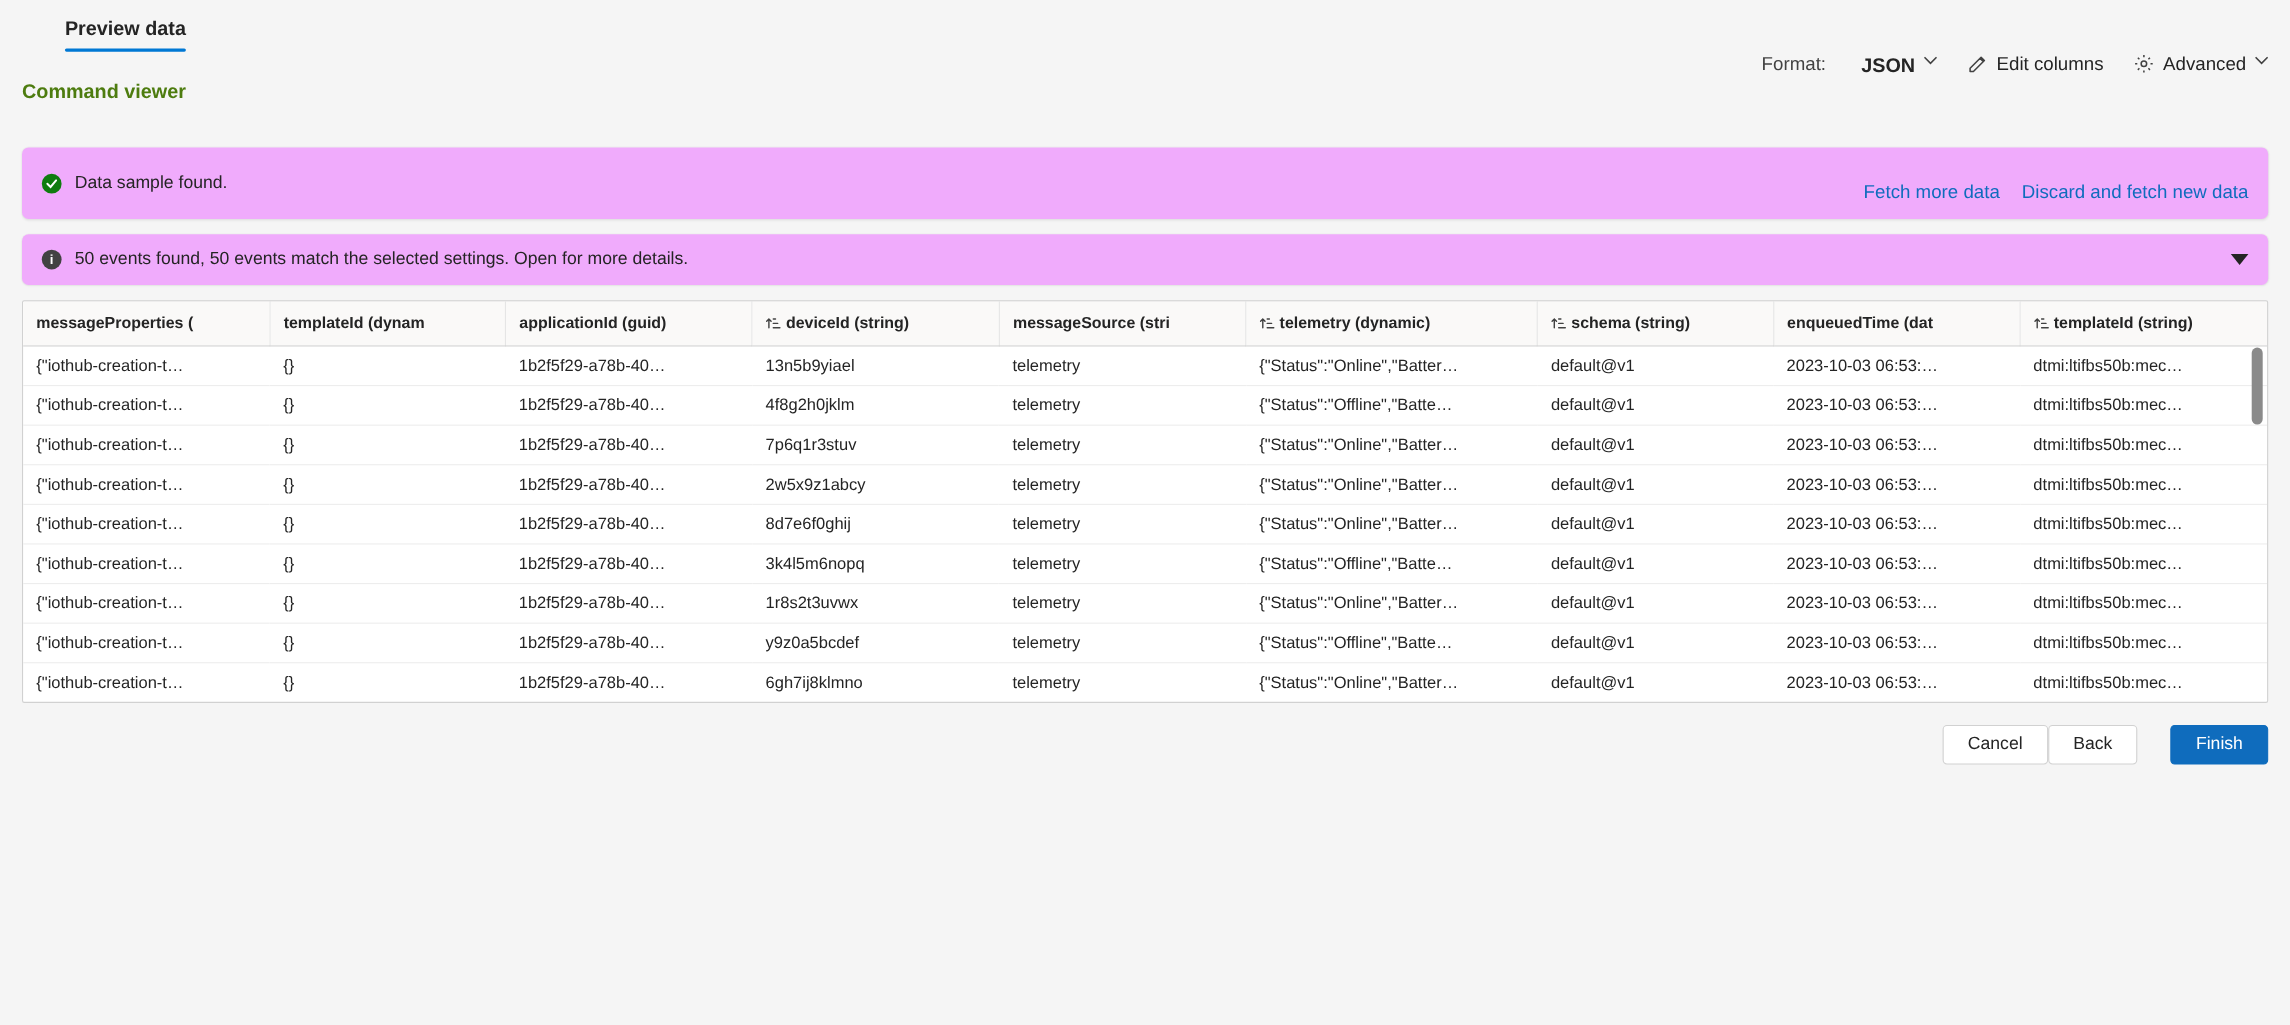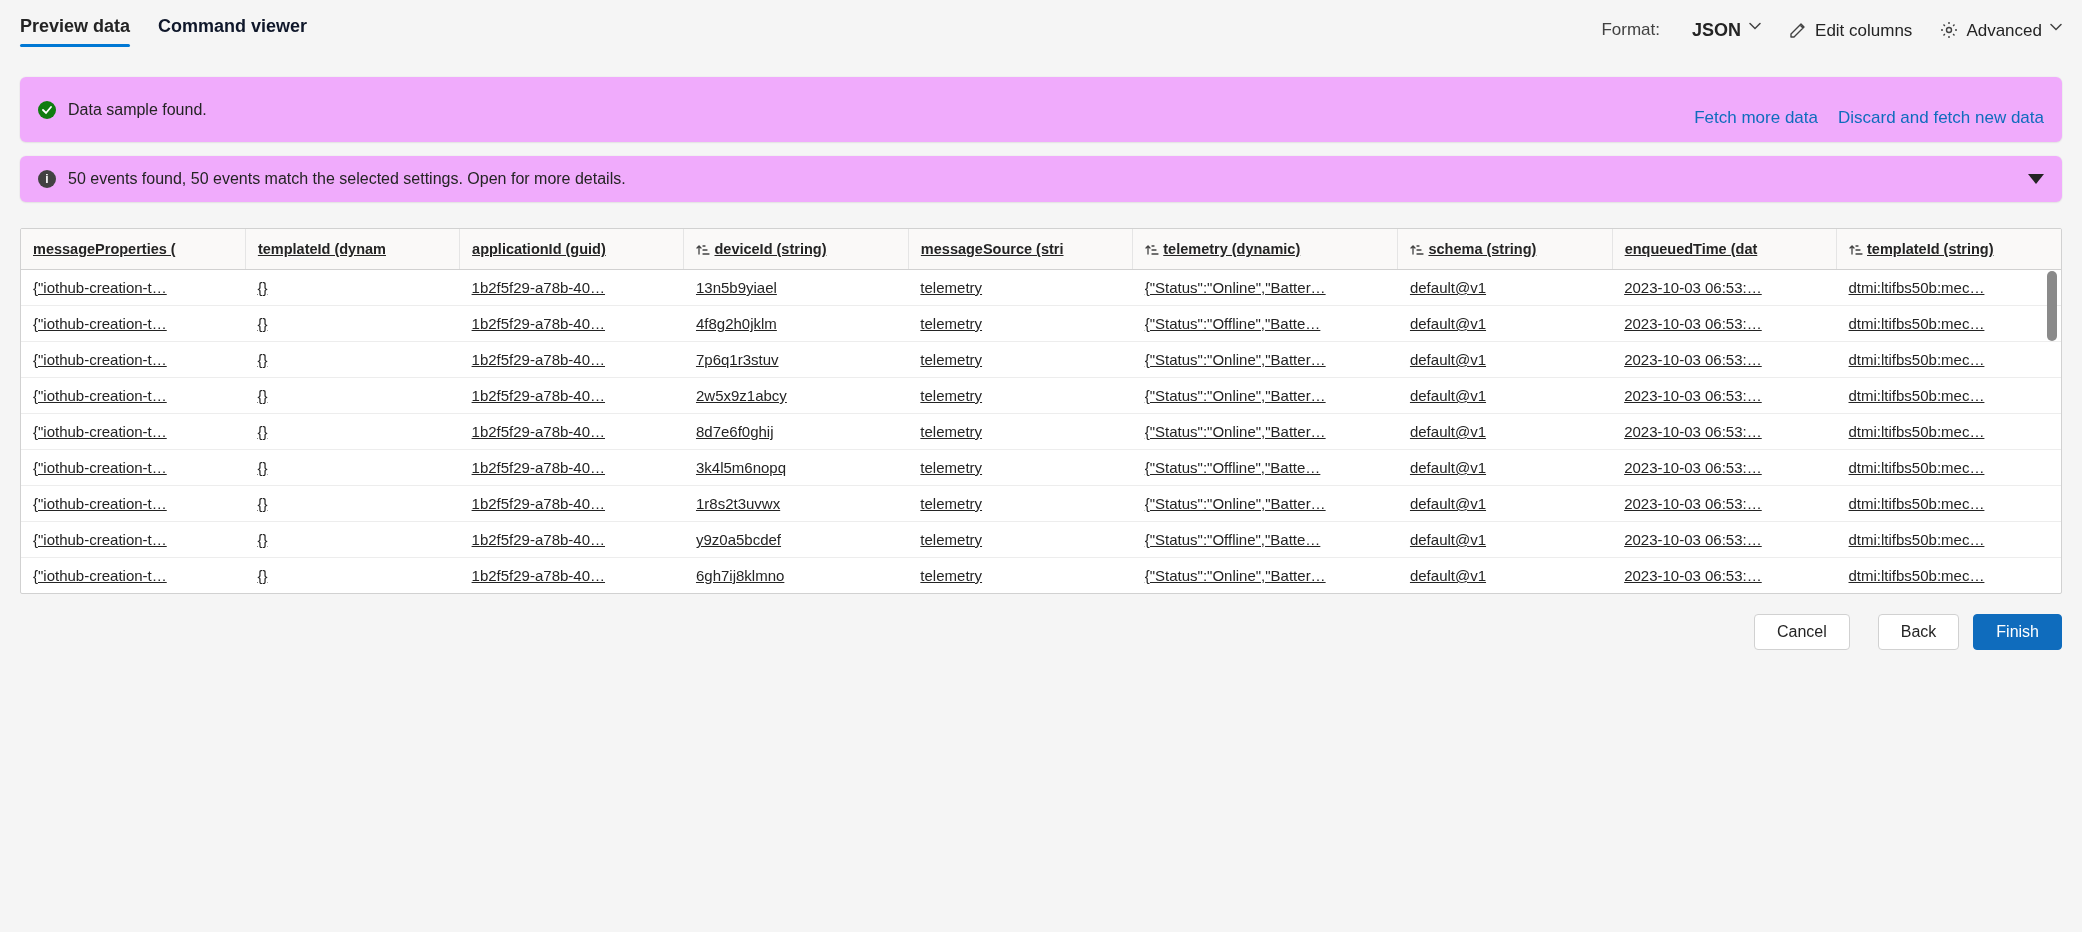--- a/index.html
+++ b/index.html
@@ -11,24 +11,24 @@
     padding: 0 20px 20px;
   }
 
   
   .header {
     display: flex;
     align-items: center;
     justify-content: space-between;
     padding: 16px 0 10px;
   }
-  .tabs { display: flex; gap: 28px; align-items: flex-end; }
+  .tabs { display: flex; gap: 28px; align-items: flex-end; flex-direction: column; }
   .tab {
     font-size: 18px; font-weight: 600;
-    color: #0f172a; cursor: pointer; position: relative; padding-bottom: 8px;
+    color: #4d7c0f; cursor: pointer; position: relative; padding-bottom: 8px;
   }
   .tab.active { color: #242424; font-weight: 700; }
   .tab.active::after {
     content: ""; position: absolute; left: 0; right: 0; bottom: -2px;
     height: 3px; background: #0078d4; border-radius: 2px;
   }
   .header-controls { display: flex; align-items: center; gap: 28px; font-size: 17px; }
   .ctrl { display: flex; align-items: flex-start; gap: 8px; cursor: pointer; color: #242424; }
   .ctrl .lbl { color: #424242; }
   .ctrl .val { font-weight: 600; font-size: 18px; margin-left: 24px; }
@@ -58,27 +58,26 @@
   .events-left { display: flex; align-items: center; gap: 12px; }
   .info-icon {
     width: 18px; height: 18px; border-radius: 50%; background: #424242;
     display:flex; align-items:center; justify-content:center; color:#fff;
     font-size:12px; font-weight:700; flex-shrink:0;
   }
   .caret-toggle { width: 0; height: 0; border-left: 8px solid transparent; border-right: 8px solid transparent; border-top: 10px solid #242424; }
 
   
   .table-wrap {
-    margin-top: 26px;
+    margin-top: 14px;
     border: 1px solid #d1d1d1;
     border-radius: 2px;
     background: #fff;
     position: relative;
     overflow: hidden;
-    text-decoration: underline;
   }
   .scroll-fake {
     position: absolute; right: 4px; top: 42px; width: 10px; height: 70px;
     background: #8a8a8a; border-radius: 5px;
   }
   table { width: 100%; border-collapse: collapse; table-layout: fixed; }
   thead th {
     text-align: left; font-weight: 600; font-size: 14.5px;
     padding: 12px 12px; border-bottom: 1px solid #d1d1d1; border-right: 1px solid #e5e5e5;
     background: #faf9f8; color: #242424;
@@ -88,21 +87,21 @@
   .col-icon { margin-right: 4px; vertical-align: middle; }
   tbody td {
     padding: 9px 12px; font-size: 15px; color: #242424;
     border-bottom: 1px solid #ededed;
     white-space: nowrap; overflow: hidden; text-overflow: ellipsis;
   }
   tbody tr:last-child td { border-bottom: none; }
 
   
   .footer { display: flex; justify-content: flex-end; margin-top: 20px; }
-  .footer-right { display: flex; gap: 14px; margin-left: 28px; }
+  .footer-right { display: flex; gap: 30px; }
   .btn {
     font-size: 16px; padding: 8px 22px; border-radius: 4px; cursor: pointer;
     border: 1px solid #d1d1d1; background: #fff; color: #242424;
   }
   .btn.primary { background: #0f6cbd; color: #fff; border-color: #0f6cbd; font-weight: 400; }
 </style>
 </head>
 <body>
 
 <div class="header">

